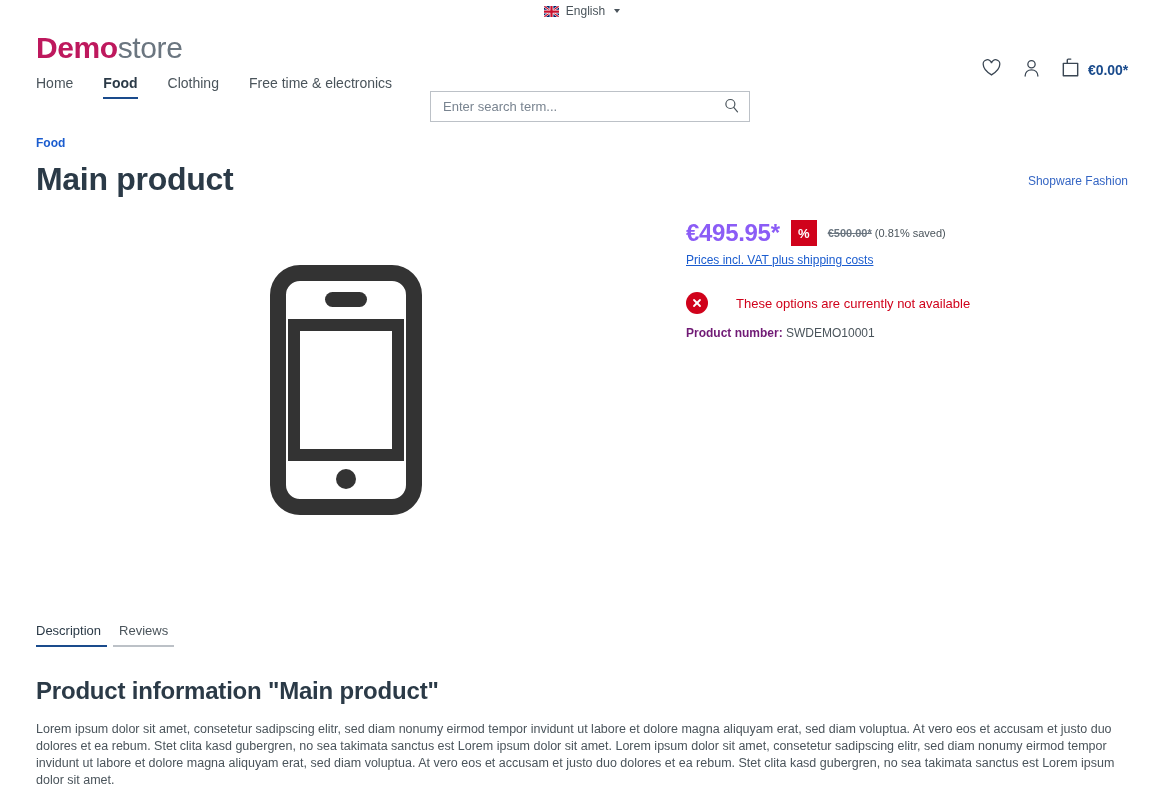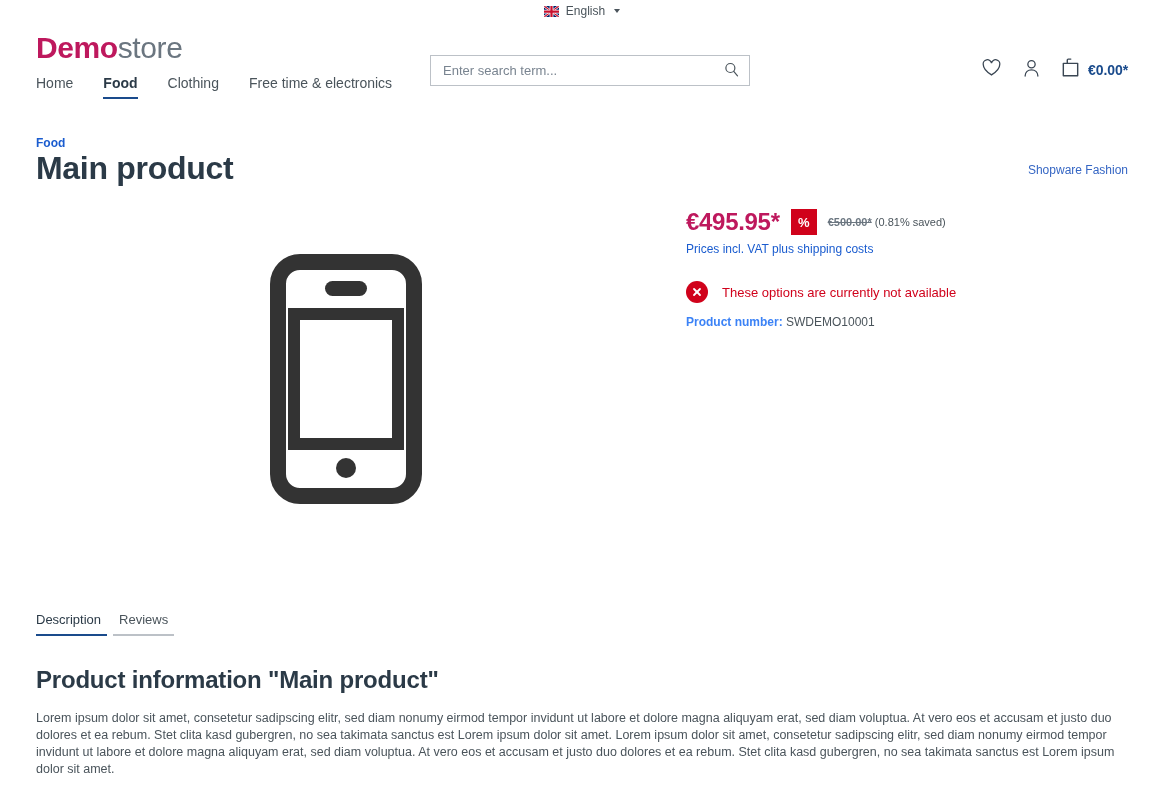--- a/index.html
+++ b/index.html
@@ -51,20 +51,21 @@
 
   .search-wrap {
     position: absolute; left: 430px; top: 33px;
     width: 320px; height: 31px;
   }
   .search-box {
     width: 100%; height: 100%;
     border: 1px solid #bcc1c7; background: #fff;
     display: flex; align-items: center;
     padding: 0 10px;
+    margin-top: 36px;
   }
   .search-box input {
     flex: 1; border: none; outline: none;
     font-family: "Liberation Sans", sans-serif;
     font-size: 13px; color: #4a545b; background: transparent;
   }
   .search-box input::placeholder { color: #798490; }
   .search-btn {
     border: none; background: transparent; cursor: pointer;
     padding: 0; display: flex; align-items: center;
@@ -92,21 +93,21 @@
     font-size: 14px; color: #4a545b; cursor: pointer;
     padding-bottom: 5px; border-bottom: 2px solid transparent;
     line-height: 18px;
   }
   .navitem.active { font-weight: bold; color: #2b3a47; border-bottom-color: #1a4b8c; }
 
   
   .crumbrow { padding: 0 36px; margin-top: 25px; }
   .crumb { font-size: 12px; font-weight: bold; color: #1a5ccf; text-decoration: none; cursor: pointer; }
   .titlerow {
-    padding: 0 36px; 
+    padding: 0 36px; margin-top: 11px;
     display: flex; align-items: flex-start; justify-content: space-between;
   }
   h1.ptitle {
     margin: 0; font-size: 32px; font-weight: bold;
     color: #2b3a47; letter-spacing: -0.3px; line-height: 1.1;
   }
   .manufacturer {
     font-size: 12px; color: #3566c4; text-decoration: none;
     cursor: pointer; margin-top: 12px;
   }
@@ -116,61 +117,61 @@
     display: flex; padding: 0 36px; margin-top: 20px;
   }
   .gallery {
     width: 620px; height: 350px;
     display: flex; align-items: center; justify-content: center;
   }
   .buybox { flex: 1; padding-top: 3px; padding-left: 30px; }
 
   .pricerow { display: flex; align-items: center; gap: 11px; }
   .price {
-    font-size: 24px; font-weight: bold; color: #be185d;
+    font-size: 24px; font-weight: bold; color: #8b5cf6;
     letter-spacing: -0.3px; line-height: 1;
   }
   .pct-badge {
     background: #d0021b; color: #fff;
     width: 26px; height: 26px;
     display: flex; align-items: center; justify-content: center;
     font-size: 13px; font-weight: bold;
   }
   .list-price {
     font-size: 11px; color: #4a545b;
   }
   .list-price .strike { text-decoration: line-through; font-weight: bold; color: #6b7680; }
   .tax-link {
     display: inline-block; margin-top: 7px;
     font-size: 12px; color: #1a5ccf;
-    cursor: pointer; text-align: center;
+    text-decoration: underline; cursor: pointer; text-align: center;
   }
 
   .notice {
-    display: flex; align-items: center; gap: 14px;
+    display: flex; align-items: center; gap: 28px;
     margin-top: 24px;
   }
   .notice-icon {
     width: 22px; height: 22px; border-radius: 50%;
     background: #d0021b; display: flex; align-items: center; justify-content: center;
     flex-shrink: 0;
   }
   .notice-text { font-size: 13px; color: #d0021b; }
 
   .wishlist {
     display: flex; align-items: center; gap: 7px;
     margin-top: 27px; cursor: pointer;
   }
   .wishlist-label {
     font-size: 12px; color: #2b3a47; text-decoration: underline;
   }
   .prodnum {
     margin-top: 12px; font-size: 12px; color: #4a545b;
   }
-  .prodnum b { color: #3b82f6; }
+  .prodnum b { color: #701a75; }
 
   
   .tabs {
     display: flex; gap: 6px; padding: 0 36px; margin-top: 55px; text-align: center;
   }
   .tab {
     font-size: 13px; color: #4a545b; cursor: pointer;
     padding: 0 6px 6px 6px; border-bottom: 2px solid #bcc1c7;
     line-height: 17px;
   }

